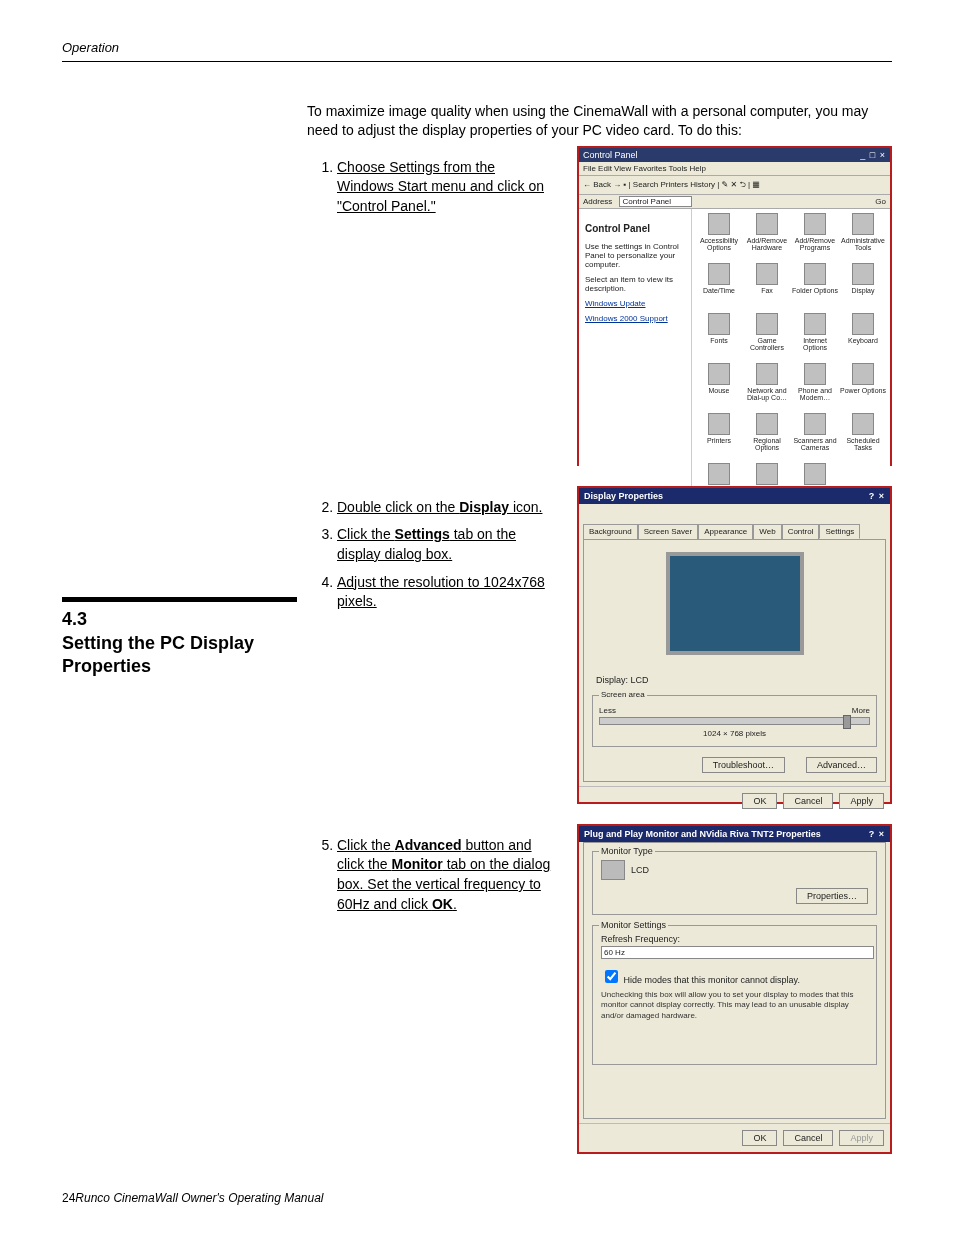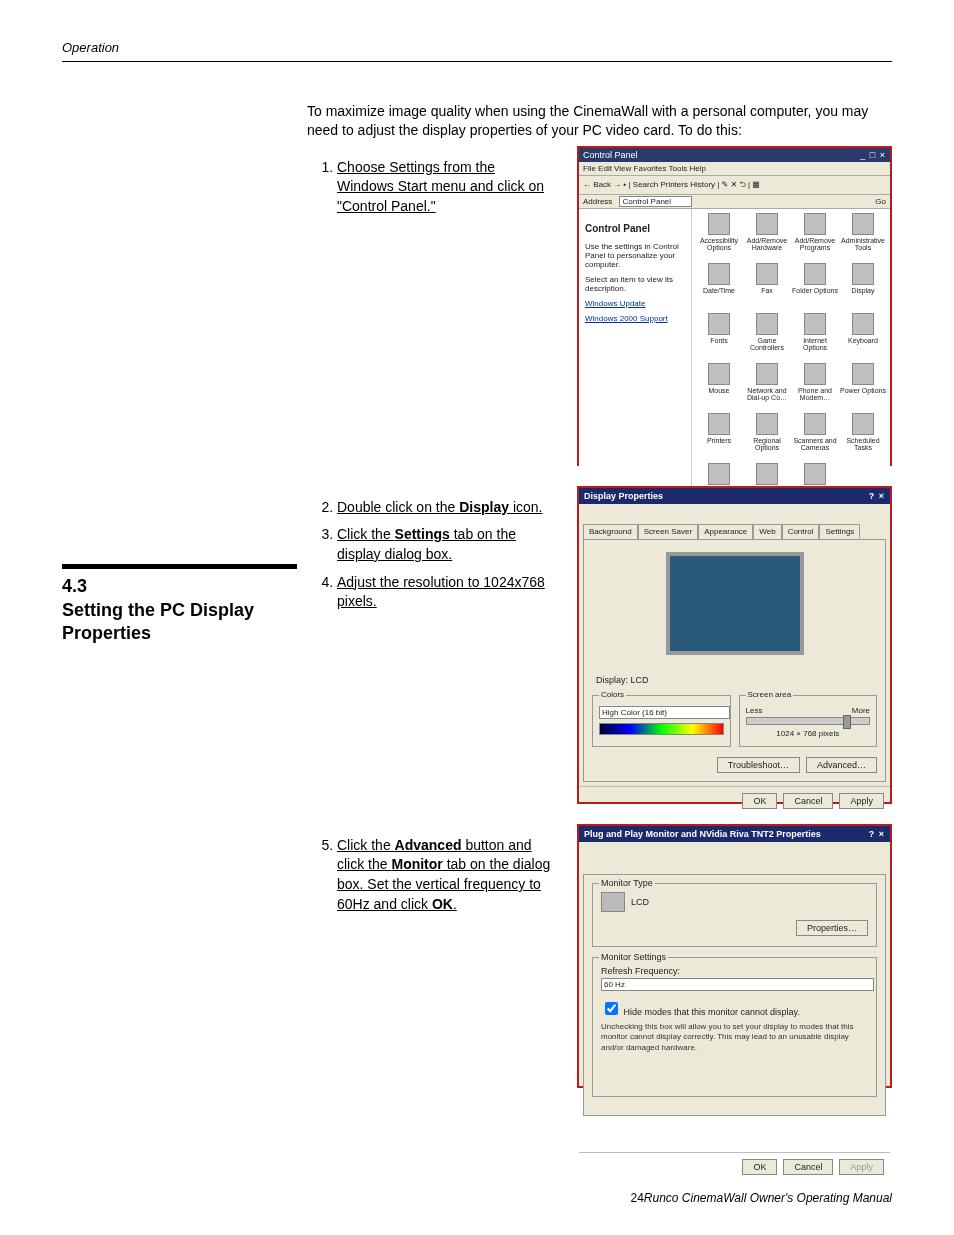--- a/index.html
+++ b/index.html
@@ -260,43 +260,42 @@
     border: 1px solid #666;
   }
   .dp-res-label {
     text-align: center;
     font-size: 8px;
   }
   .dp-btnrow {
     margin-top: 10px;
     display: flex;
     justify-content: flex-end;
-    gap: 6px;
+    gap: 21px;
   }
   .win-btn {
     background: #ece9d8;
     border: 1px solid #888;
     padding: 2px 10px;
     font-size: 9px;
   }
   .dp-footer {
     display: flex;
     justify-content: flex-end;
     gap: 6px;
     padding: 6px;
     border-top: 1px solid #bbb;
   }
   
   .mp {
     width: 315px;
-    height: 264px;
+    height: 330px;
     display: flex;
     flex-direction: column;
     background: #ece9d8;
-    gap: 32px;
   }
   .mp-panel {
     flex: 1;
     border: 1px solid #999;
     margin: 0 4px 4px 4px;
     padding: 8px;
     background: #ece9d8;
     font-size: 9px;
   }
   .mp-group {
@@ -336,21 +335,21 @@
     color: #333;
     margin-top: 4px;
     line-height: 1.3;
   }
   .page-footer {
     position: absolute;
     bottom: 30px;
     left: 62px;
     right: 62px;
     display: flex;
-    justify-content: flex-end;
+    justify-content: flex-start;
     font-size: 12px;
     font-style: italic;
   }
   .page-footer .pagenum {
     font-style: normal;
   }
   .win-close {
     font-size: 9px;
     letter-spacing: 1px;
   }
@@ -526,25 +525,20 @@
             <div class="dp-tab">Control</div>
             <div class="dp-tab active">Settings</div>
           </div>
           <div class="dp-panel">
             <div class="dp-monitor"></div>
             <div class="dp-display-label">
               <span>Display:</span>
               <span>LCD</span>
             </div>
             <div class="dp-lower">
-              <div class="dp-group">
-                <div class="dp-group-title">Colors</div>
-                <div class="dp-select">High Color (16 bit)</div>
-                <div class="dp-colorstrip"></div>
-              </div>
               <div class="dp-group">
                 <div class="dp-group-title">Screen area</div>
                 <div class="dp-slider-row">
                   <span>Less</span>
                   <span>More</span>
                 </div>
                 <div class="dp-slider"></div>
                 <div class="dp-res-label">1024 × 768 pixels</div>
               </div>
             </div>

